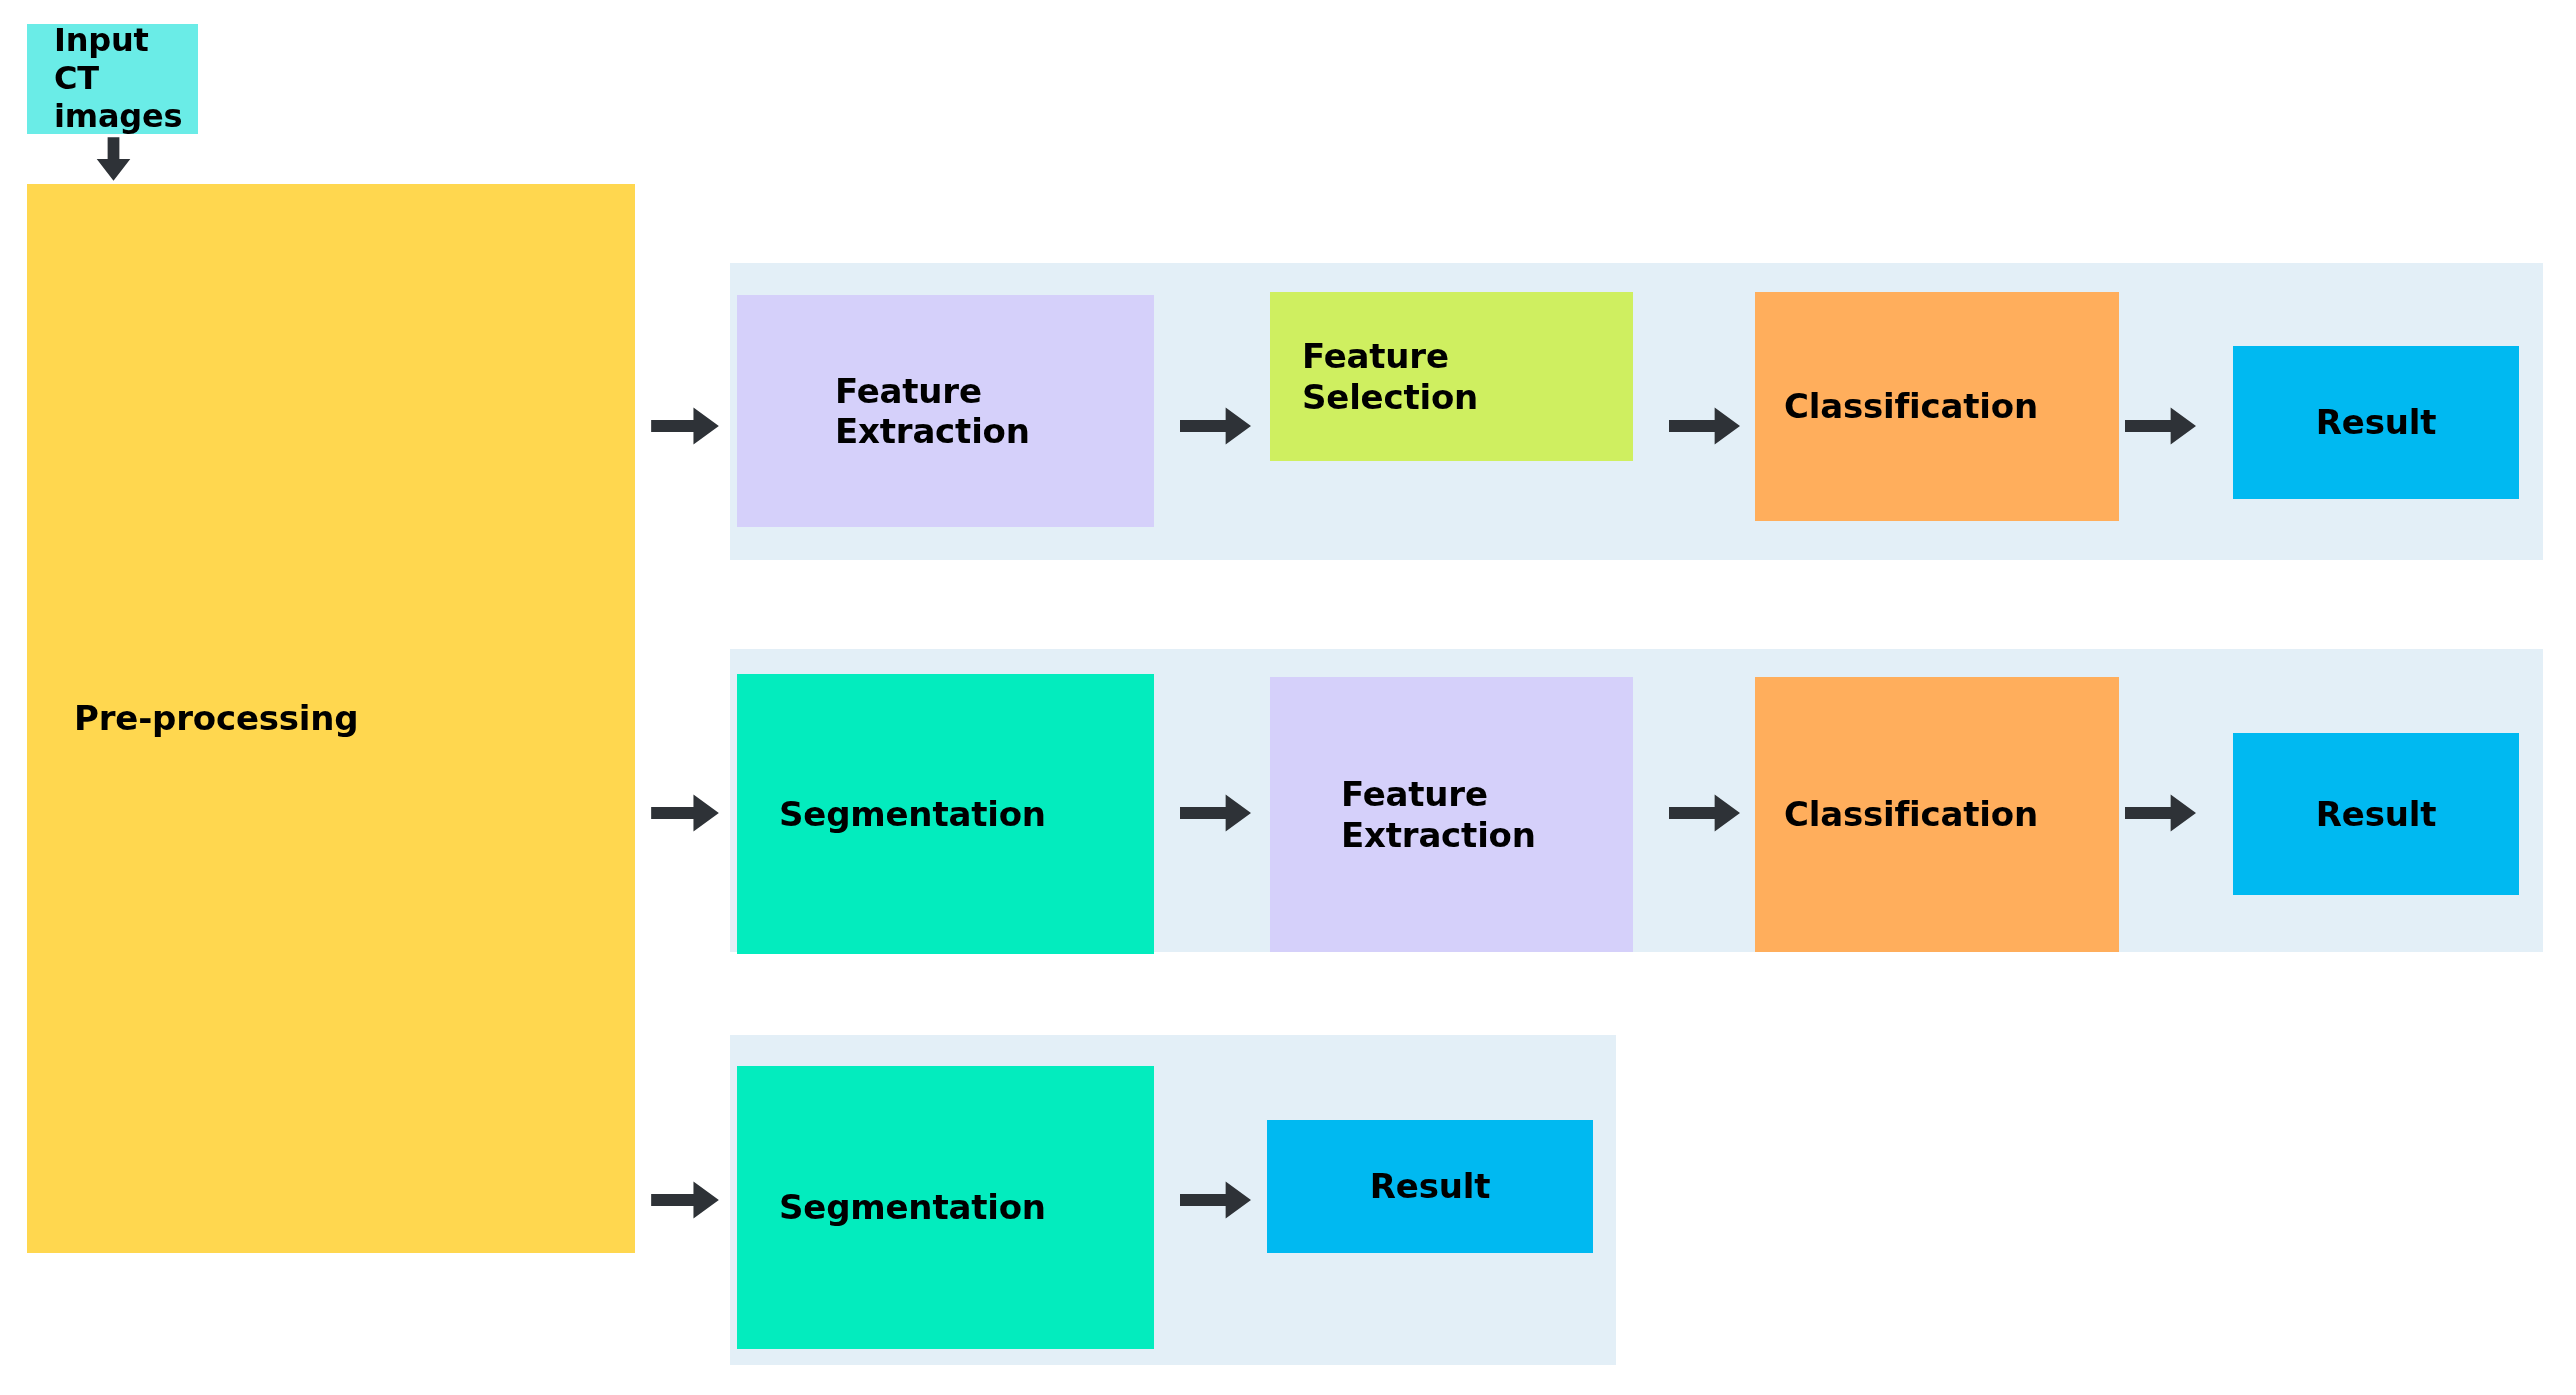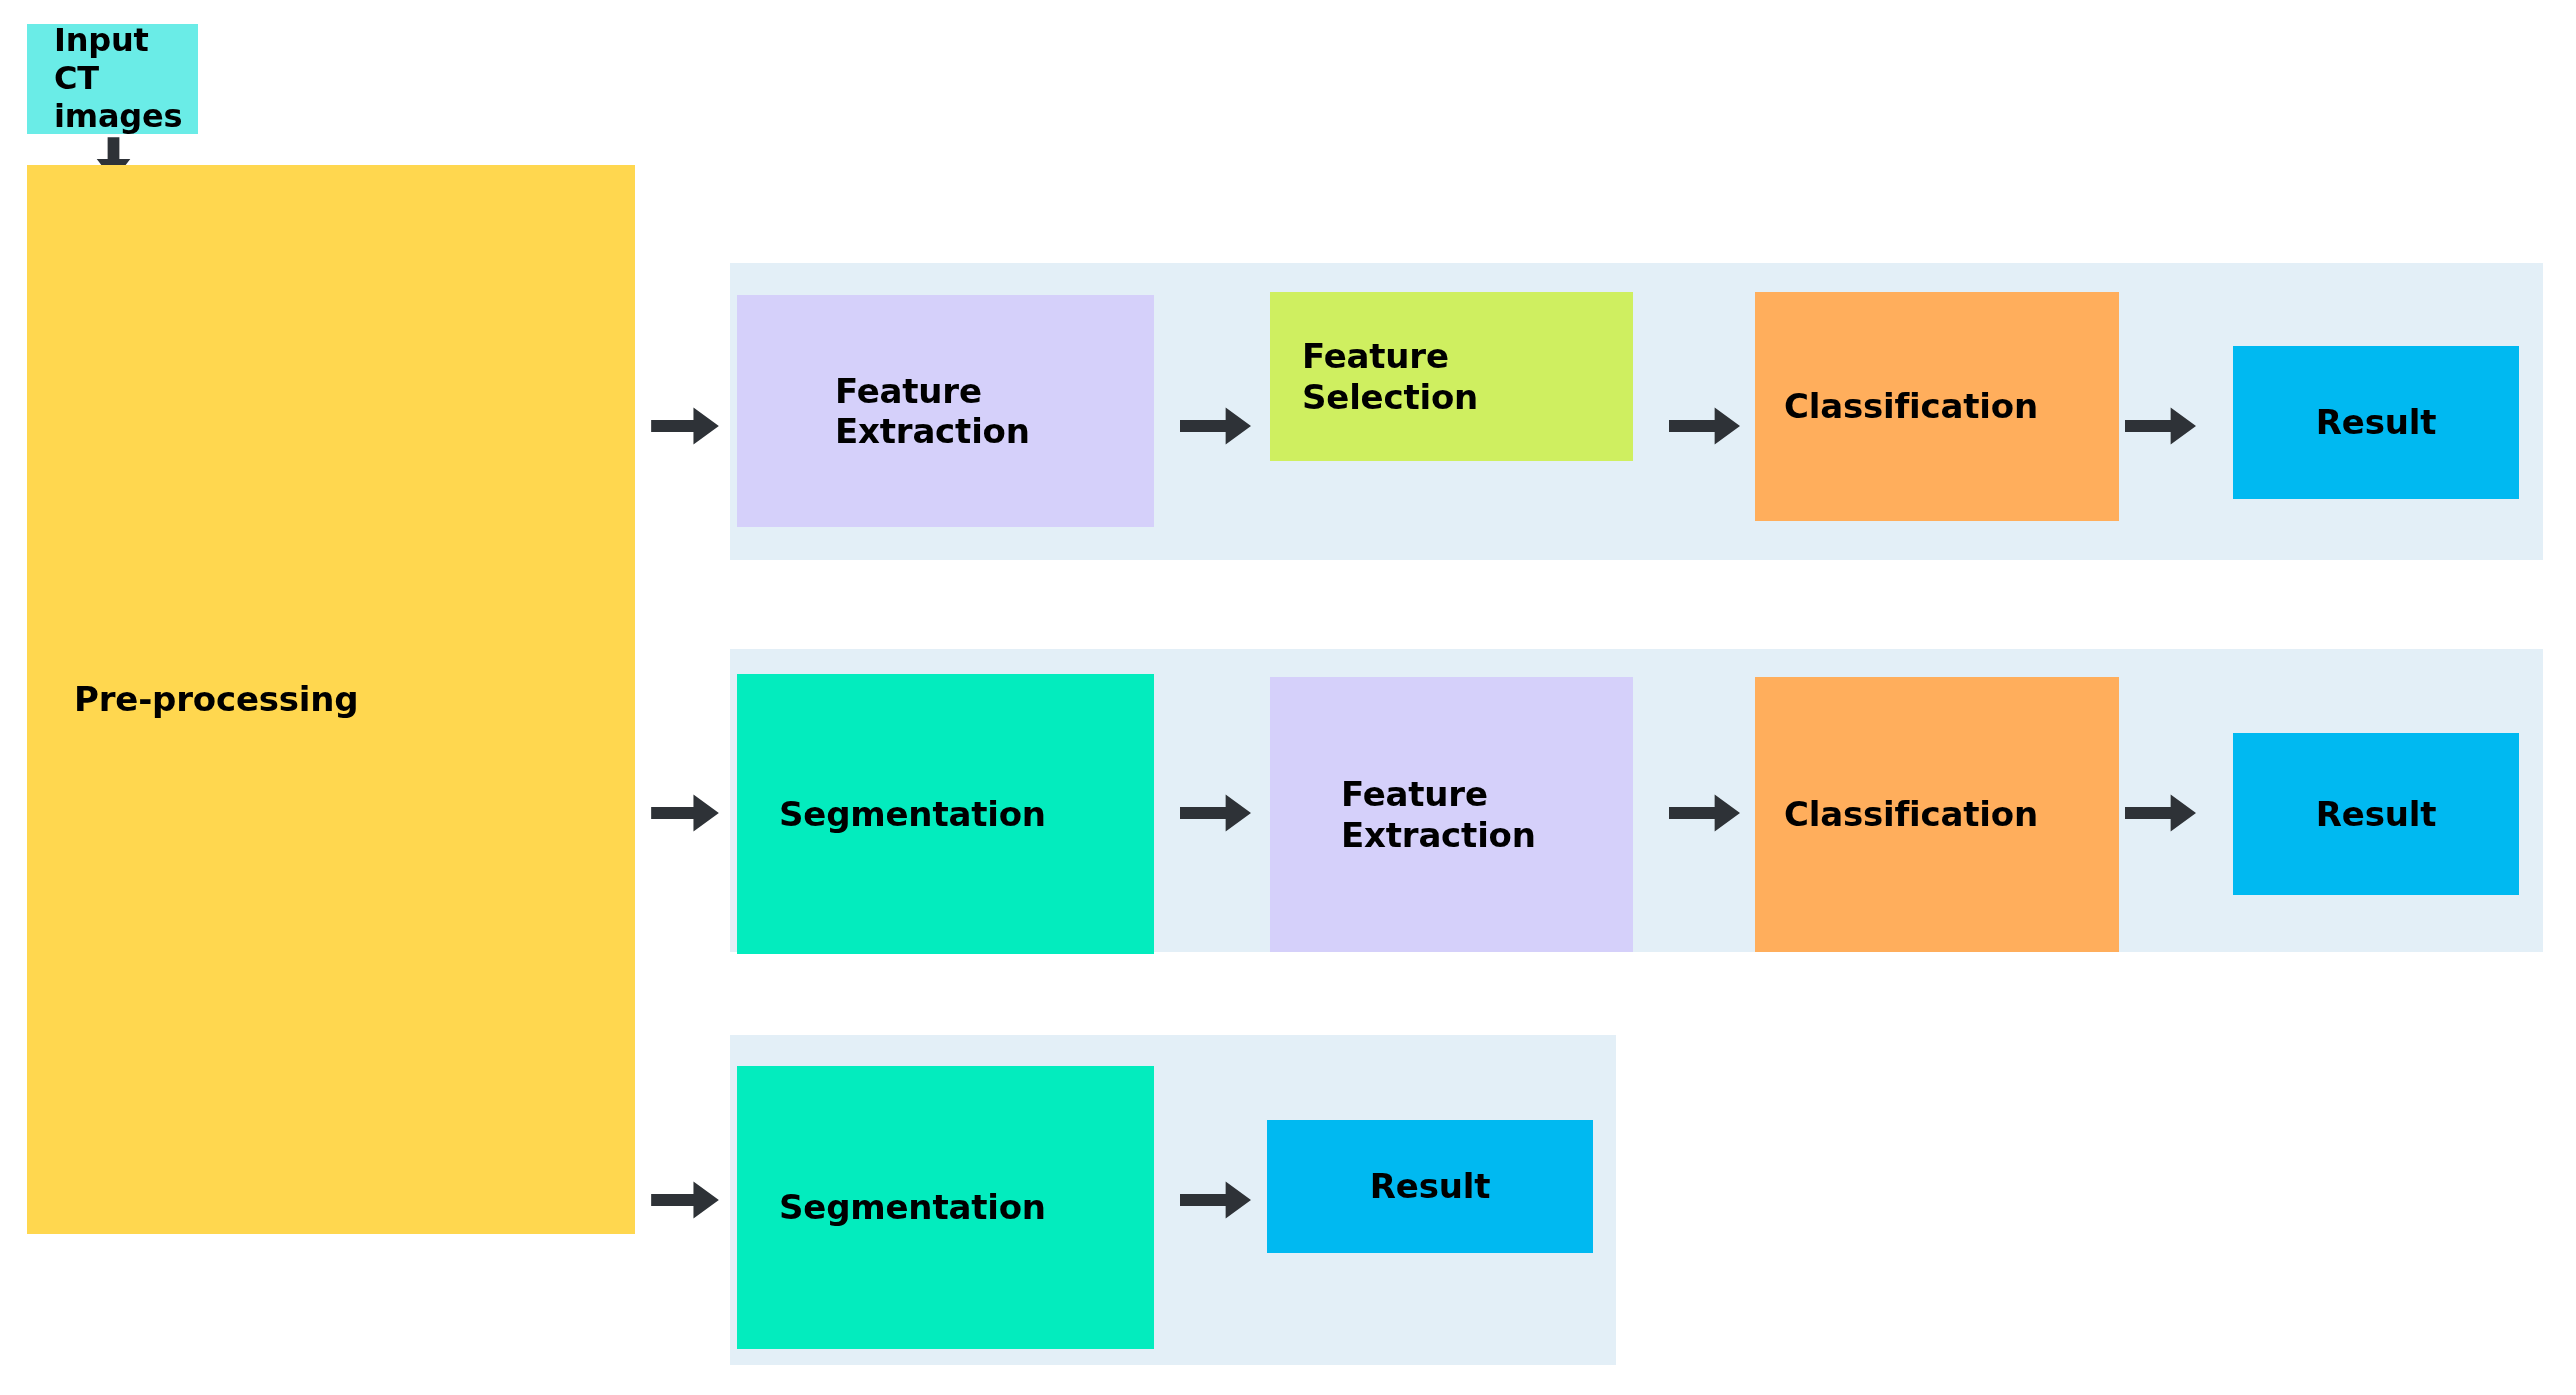--- a/index.html
+++ b/index.html
@@ -76,21 +76,21 @@
     <span class="lbl">Input CT
 images</span>
   </div>
 
   <div class="arrow-down" style="left:90px; top:137px; width:47px; height:44px;">
     <svg width="47" height="44" viewBox="0 0 56 52">
       <path d="M21,0 L35,0 L35,26 L48,26 L28,52 L8,26 L21,26 Z" fill="#2e3237"></path>
     </svg>
   </div>
 
-  <div class="node al-left" style="left:27px; top:165px; width:608px; height:1069px; background:#ffd74f; padding-left:47px; font-size:34px;">
+  <div class="node al-left" style="left:27px; top:184px; width:608px; height:1069px; background:#ffd74f; padding-left:47px; font-size:34px;">
     <span class="lbl">Pre-processing</span>
   </div>
 
   <div class="arrow-right" style="left:651px; top:404px; width:68px; height:44px;">
     <svg width="68" height="44" viewBox="0 0 80 52">
       <path d="M0,19 L50,19 L50,4 L80,26 L50,48 L50,33 L0,33 Z" fill="#2e3237"></path>
     </svg>
   </div>
   <div class="arrow-right" style="left:1180px; top:404px; width:71px; height:44px;">
     <svg width="71" height="44" viewBox="0 0 84 52">

